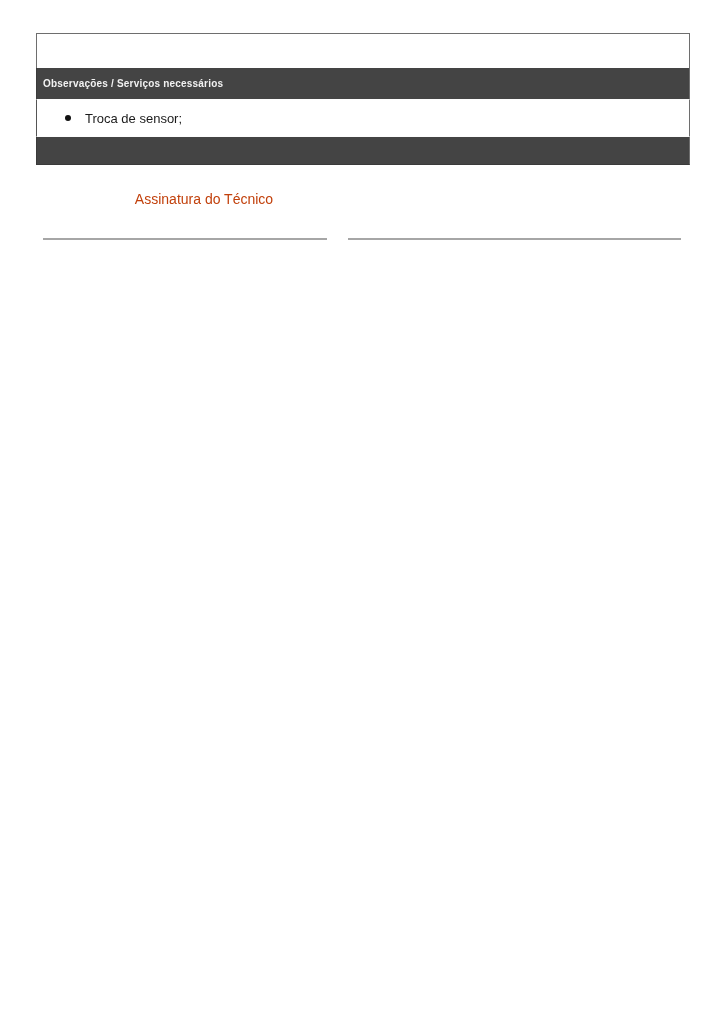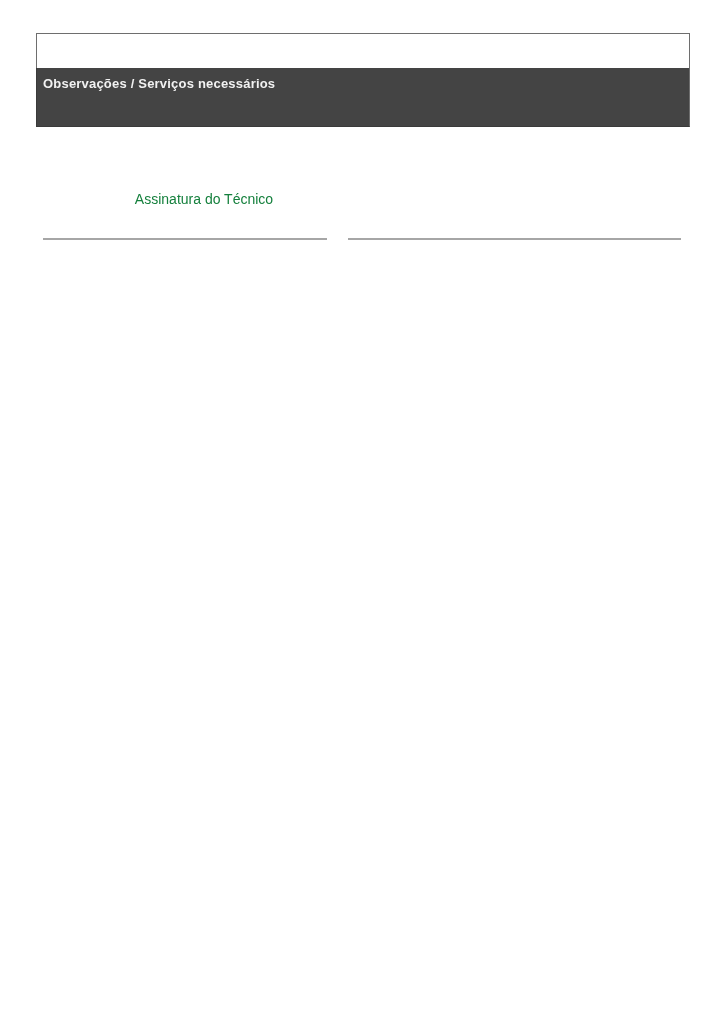--- a/index.html
+++ b/index.html
@@ -34,21 +34,21 @@
     border-right: 1px solid #6e6e6e;
   }
   .bar-header {
     height: 31px;
     display: flex;
     align-items: center;
     padding-left: 6px;
   }
   .bar-header .hdr-text {
     color: #f2f2f2;
-    font-size: 13px;
+    font-size: 10px;
     font-weight: bold;
     letter-spacing: 0.2px;
     text-align: center;
   }
   .cell-item {
     height: 38px;
     background: #ffffff;
     border-left: 1px solid #555555;
     border-right: 1px solid #6e6e6e;
     border-top: 1px solid #fdfdfd;
@@ -73,21 +73,21 @@
     height: 28px;
     border-bottom: 1px solid #3a3a3a;
   }
 
   
   .sig-label {
     position: absolute;
     top: 191px;
     transform: translateX(-50%);
     font-size: 14px;
-    color: #15803d;
+    color: #c2410c;
     white-space: nowrap;
   }
   .sig-label-tech  { left: 204px; }
   .sig-label-client{ left: 527px; }
 
   .sig-line {
     position: absolute;
     top: 238px;
     height: 2px;
     background: #a6a6a6;
@@ -101,20 +101,24 @@
 <div class="page">
 
   <div class="doc-table">
 
     <div class="cell-empty"></div>
 
     <div class="bar bar-header">
       <span class="hdr-text">Observações / Serviços necessários</span>
     </div>
 
+    <div class="cell-item">
+      <span class="bullet"></span>
+      <span class="item-text">Troca de sensor;</span>
+    </div>
 
     <div class="bar bar-empty"></div>
 
   </div>
 
   <div class="sig-label sig-label-tech">Assinatura do Técnico</div>
 
 
   <div class="sig-line sig-line-tech"></div>
 

